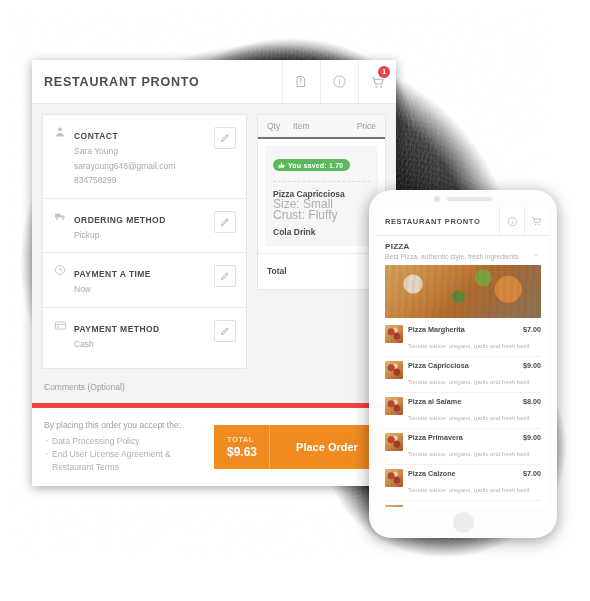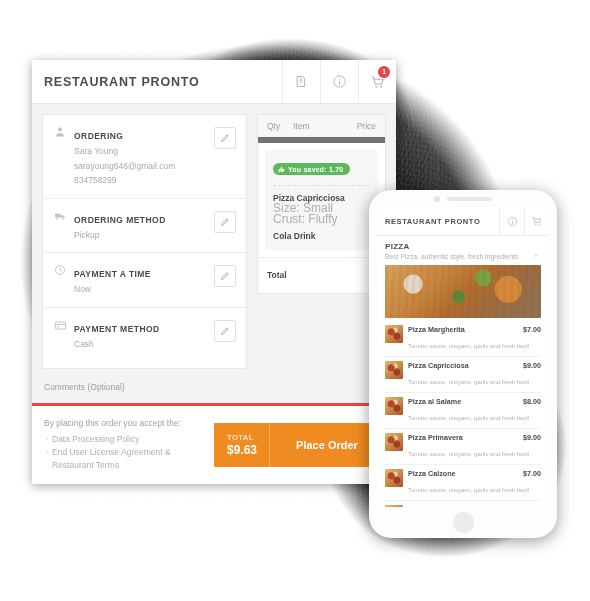--- a/index.html
+++ b/index.html
@@ -179,21 +179,21 @@
 
   
   .order-col {
     width: 129px;
     background: #ffffff;
     border: 1px solid #e6e6e6;
   }
   .order-head {
     display: flex;
     background: #f7f7f7;
-    border-bottom: 6px solid #737373;
+    border-bottom: 2px solid #737373;
     padding: 6px 9px;
     font-size: 8.5px;
     color: #9d9d9d;
   }
   .oh-qty { width: 26px; }
   .oh-item { flex: 1; }
   .oh-price { }
 
   .order-items { padding: 7px; }
   .combo-box {
@@ -262,21 +262,21 @@
   }
 
   
   .dk-footer {
     background: #ffffff;
     margin-top: 11px;
     padding: 12px 12px 12px 12px;
     display: flex;
     align-items: center;
     justify-content: space-between;
-    border-top: 3px solid #ef4444;
+    border-top: 5px solid #ef4444;
   }
   .terms-title {
     font-size: 8.5px;
     color: #a0a0a0;
     margin-bottom: 5px;
   }
   .terms-list { list-style: none; }
   .terms-list li {
     font-size: 8.5px;
     color: #b0b0b0;
@@ -539,21 +539,21 @@
         <div class="info-card">
 
           <div class="info-row">
             <span class="info-ic">
               <svg width="12" height="12" viewBox="0 0 24 24" fill="currentColor">
                   <circle cx="12" cy="7" r="4"></circle>
                   <path d="M4 21c0-4.4 3.6-7 8-7s8 2.6 8 7z"></path>
                 </svg>
             </span>
             <span class="info-txt">
-              <span class="info-title">ORDERING</span>
+              <span class="info-title">CONTACT</span>
               <div class="info-sub">Sara Young</div>
               <div class="info-sub">sarayoung646@gmail.com</div>
               <div class="info-sub">834758299</div>
             </span>
             <span class="edit-btn">
               <svg width="10" height="10" viewBox="0 0 24 24" fill="none" stroke="currentColor" stroke-width="2">
                   <path d="M16.5 4.5l3 3L8 19l-4 1 1-4z"></path>
                 </svg>
             </span>
           </div>

